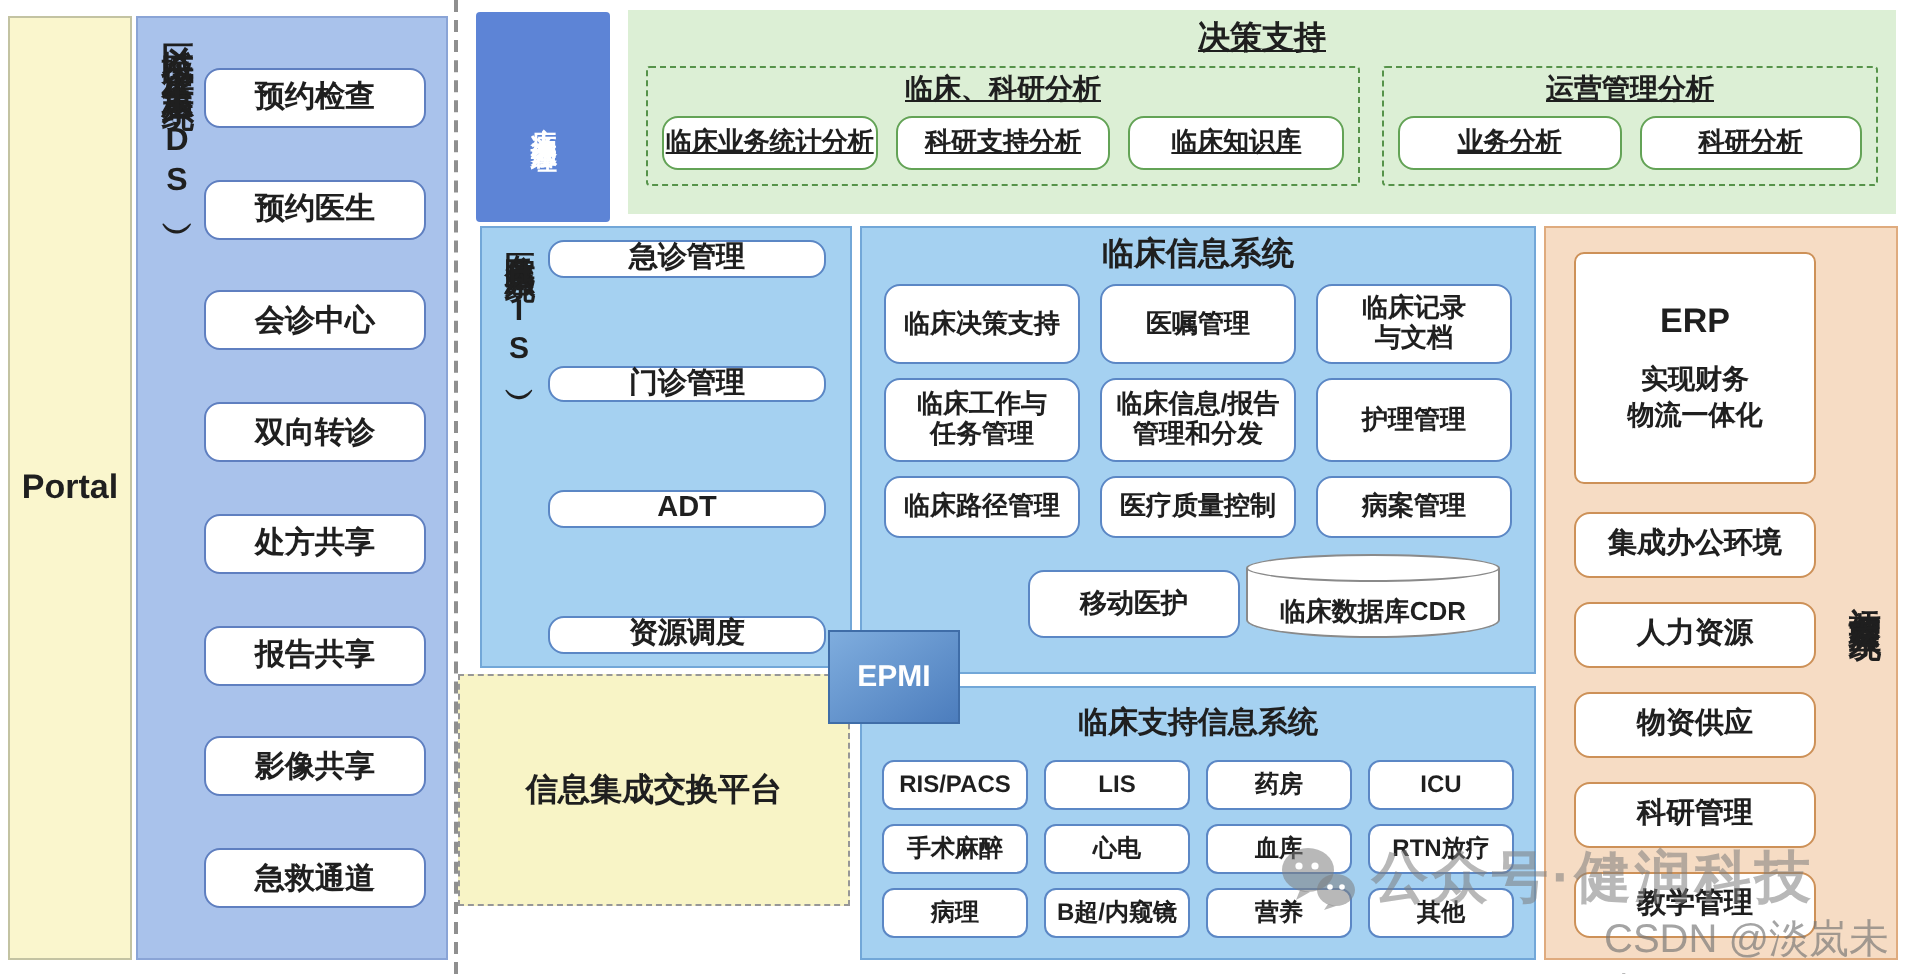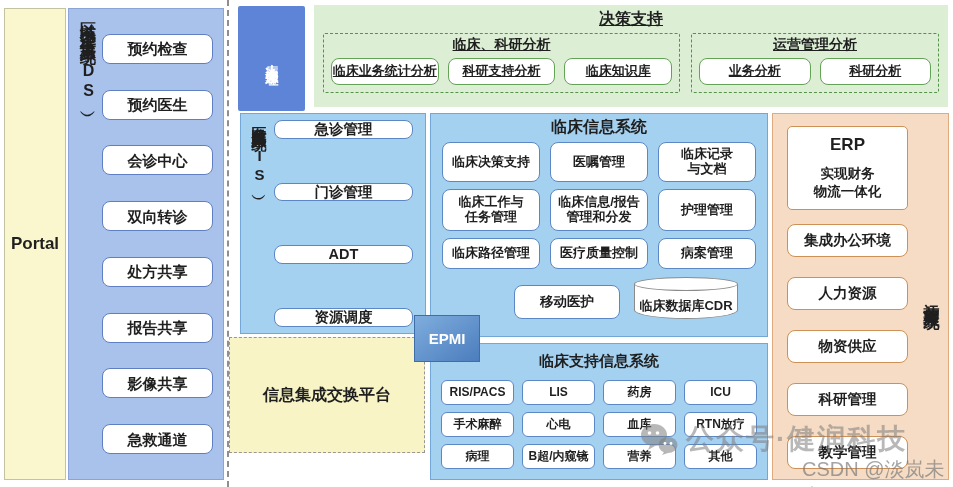--- a/index.html
+++ b/index.html
@@ -85,21 +85,21 @@
     background:#a5d1f1; border:1px solid #72a7d8; padding:3px 11px 6px;
   }
   .cis .panel-title { font-size:16px; }
   .cis-grid { display:grid; grid-template-columns:repeat(3,1fr); gap:7px 10px; margin-top:4px; }
   .cis-grid .btn { border:1.5px solid #5b87c5; font-size:13px; padding:1px 2px; }
   .cis-grid .r1 { height:40px; }
   .cis-grid .r2 { height:42px; }
   .cis-grid .r3 { height:31px; }
   .cis-bottom { display:flex; align-items:flex-end; margin-top:8px; }
   .cis-bottom .btn.mobile { width:106px; height:34px; margin-left:72px; border:1.5px solid #5b87c5; font-size:13.5px; }
-  .cylinder { position:relative; width:104px; height:42px; margin-left:auto; margin-right:18px;padding-left:48px; }
+  .cylinder { position:relative; width:127px; height:42px; margin-left:auto; margin-right:6px;padding-left:48px; }
   .cyl-top { position:absolute; top:0; left:0; right:0; height:14px; background:#ffffff; border:1.5px solid #8a8a8a; border-radius:50%; z-index:2; }
   .cyl-body { position:absolute; top:7px; left:0; right:0; bottom:0; background:#ffffff; border:1.5px solid #8a8a8a; border-top:none; border-radius:0 0 50% 50% / 0 0 9px 9px; }
   .cyl-label { position:absolute; left:0; right:0; bottom:4px; text-align:center; font-size:13px; font-weight:600; z-index:3; }
 
   
   .csis {
     position:absolute; left:430px; top:343px; width:338px; height:137px;
     background:#a5d1f1; border:1px solid #72a7d8; padding:5px 10px 8px;
   }
   .csis .panel-title { font-size:15px; margin-top:3px;font-family:Liberation Mono, monospace; }
@@ -107,21 +107,21 @@
   .csis-grid .btn { height:25px; border:1.5px solid #5b87c5; border-radius:6px; font-size:12px; }
 
   
   .ops {
     position:absolute; left:772px; top:113px; width:177px; height:367px;
     background:#f6dcc4; border:1px solid #dfab7e; display:flex;
   }
   .ops-col { flex:1; display:flex; flex-direction:column; padding:12px 6px 10px 14px; }
   .erp-box {
     background:#ffffff; border:1.5px solid #cd9158; border-radius:5px;
-    height:84px; display:flex; flex-direction:column; align-items:center; justify-content:center;
+    height:116px; display:flex; flex-direction:column; align-items:center; justify-content:center;
     gap:10px; margin-bottom:14px;
   }
   .erp-title { font-weight:bold; font-size:17px; }
   .erp-sub { font-size:13.5px; font-weight:600; text-align:center; white-space:pre-line; line-height:1.3; }
   .ops-btns { flex:1; display:flex; flex-direction:column; justify-content:space-between; }
   .ops-btns .btn { height:33px; border:1.5px solid #cd9158; font-size:14.5px; }
   .ops .vtext { font-size:16px; letter-spacing:2px; width:34px; height:100%; display:flex; align-items:center; justify-content:center; }
 
   
   .wm { position:absolute; z-index:20; pointer-events:none; color:rgba(125,125,125,0.55); font-weight:bold; }

